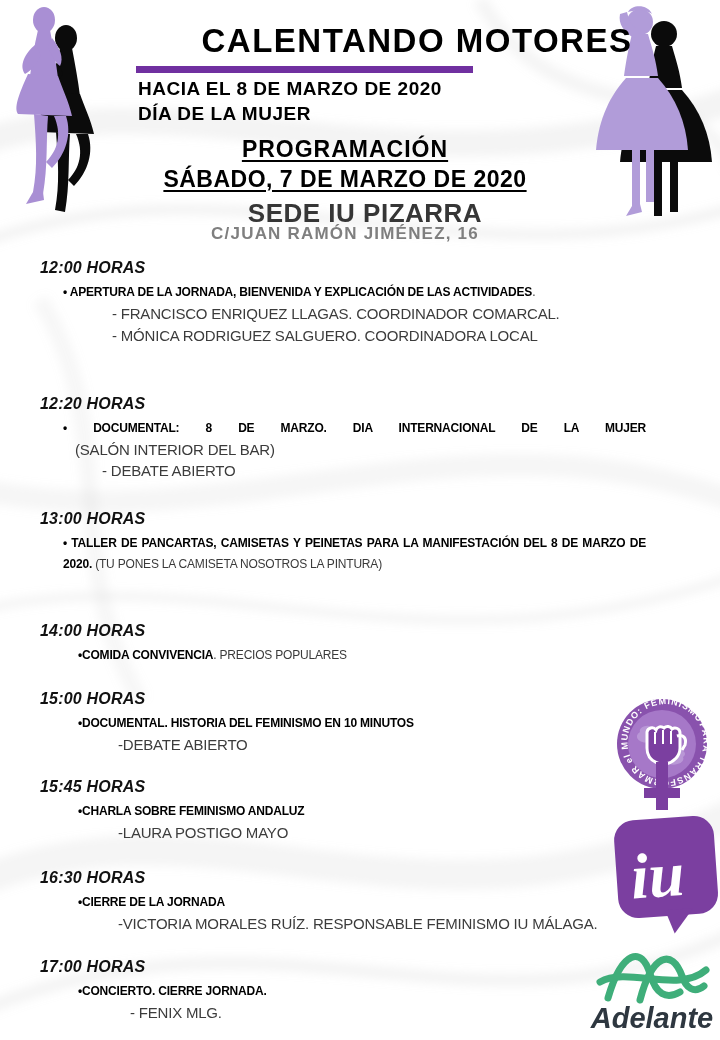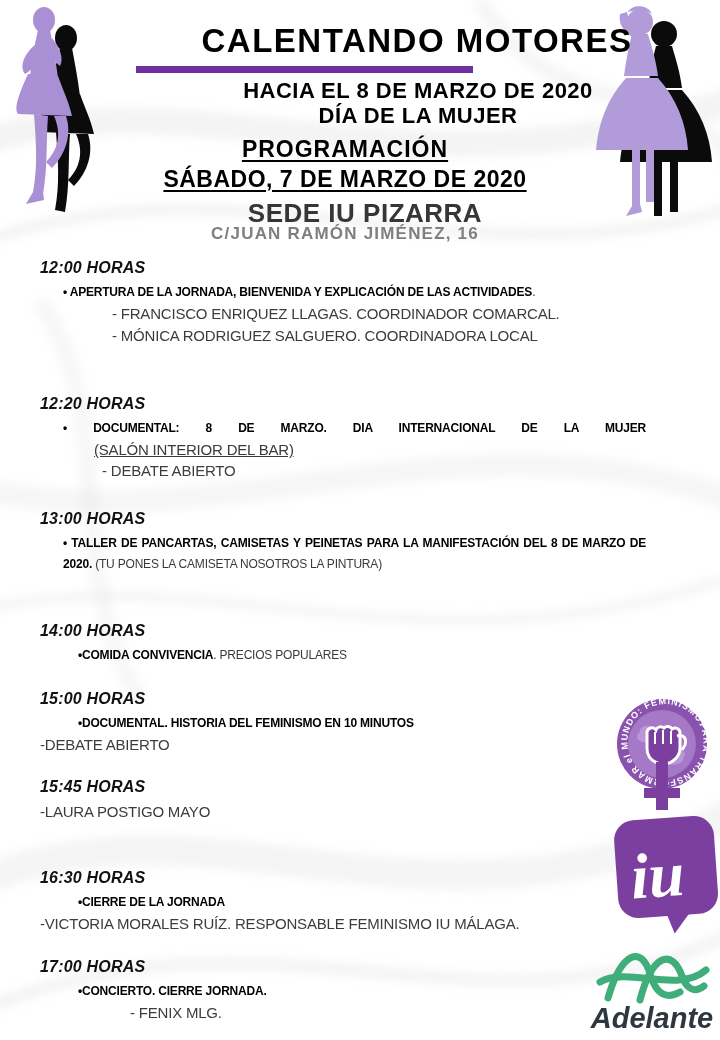--- a/index.html
+++ b/index.html
@@ -9,42 +9,42 @@
   }
   .smoke{position:absolute;inset:0;z-index:0;pointer-events:none;}
   .content{position:absolute;inset:0;z-index:2;}
 
   
   .title{
     position:absolute;left:137px;top:22px;width:560px;
     font-size:33px;font-weight:bold;letter-spacing:1.5px;color:#000;text-align:center;
   }
   .accent-bar{position:absolute;left:136px;top:66px;width:337px;height:7px;background:#7030a0;}
-  .subtitle{position:absolute;left:138px;width:560px;font-size:22px;font-weight:bold;letter-spacing:.5px;text-align:center;}
+  .subtitle{position:absolute;left:138px;width:560px;font-size:19px;font-weight:bold;letter-spacing:.5px;}
   .subtitle.s1{top:78px;}
   .subtitle.s2{top:103px;}
   .center-head{position:absolute;left:0;width:690px;text-align:center;font-weight:bold;}
   .prog{top:136px;font-size:23px;text-decoration:underline;text-decoration-thickness:2px;text-underline-offset:3px;letter-spacing:1px;}
   .pdate{top:166px;font-size:23px;text-decoration:underline;text-decoration-thickness:2px;text-underline-offset:3px;letter-spacing:.5px;}
   .venue{top:198px;font-size:26px;color:#363636;letter-spacing:.5px;padding-left:20px;}
   .address{top:224px;font-size:17px;color:#7f7f7f;letter-spacing:1.2px;}
 
   
   .event{position:absolute;left:40px;width:606px;}
   .time{font-size:16px;font-weight:bold;font-style:italic;color:#111;margin-bottom:5px;letter-spacing:.2px;}
   .lead{margin:0;font-size:12px;line-height:21px;letter-spacing:-.2px;}
   .lead .b{font-weight:bold;color:#000;}
   .lead .r{font-weight:normal;color:#3a3a3a;}
   .ia{padding-left:23px;}
   .ib{padding-left:38px;}
   .just{text-align:justify;}
   .jall{text-align:justify;text-align-last:justify;}
-  .note{font-size:15px;color:#3a3a3a;margin-left:54px;line-height:21px;letter-spacing:-.2px;text-decoration:underline;}
+  .note{font-size:15px;color:#3a3a3a;margin-left:35px;line-height:21px;letter-spacing:-.2px;}
   .sub{font-size:15px;color:#3c3c3c;line-height:22px;letter-spacing:-.2px;}
-  .m72{margin-left:72px;} .m62{margin-left:62px;} .m78{} .m90{margin-left:90px;}
+  .m72{margin-left:72px;} .m62{margin-left:62px;} .m78{margin-left:78px;} .m90{margin-left:90px;}
 
   
   .art{position:absolute;z-index:1;}
   .dancers-left{left:-4px;top:4px;}
   .lady-right{left:588px;top:0px;}
   .fist-logo{left:605px;top:692px;z-index:2;}
   .iu-logo{left:610px;top:810px;z-index:2;}
   .adelante-logo{left:578px;top:936px;z-index:2;}
   .adelante-text{
     position:absolute;left:578px;top:1002px;width:148px;text-align:center;z-index:2;
@@ -192,20 +192,21 @@
     </div>
 
     <div class="event" style="top:690px">
       <div class="time">15:00 HORAS</div>
       <p class="lead ib"><span class="b">•DOCUMENTAL. HISTORIA DEL FEMINISMO EN 10 MINUTOS</span><span class="r"></span></p>
       <div class="sub m78">-DEBATE ABIERTO</div>
     </div>
 
     <div class="event" style="top:778px">
       <div class="time">15:45 HORAS</div>
+      <p class="lead ib"><span class="b">•CHARLA SOBRE FEMINISMO ANDALUZ</span><span class="r"></span></p>
       <div class="sub m78">-LAURA POSTIGO MAYO</div>
     </div>
 
     <div class="event" style="top:869px">
       <div class="time">16:30 HORAS</div>
       <p class="lead ib"><span class="b">•CIERRE DE LA JORNADA</span><span class="r"></span></p>
       <div class="sub m78">-VICTORIA MORALES RUÍZ. RESPONSABLE FEMINISMO IU MÁLAGA.</div>
     </div>
 
     <div class="event" style="top:958px">

